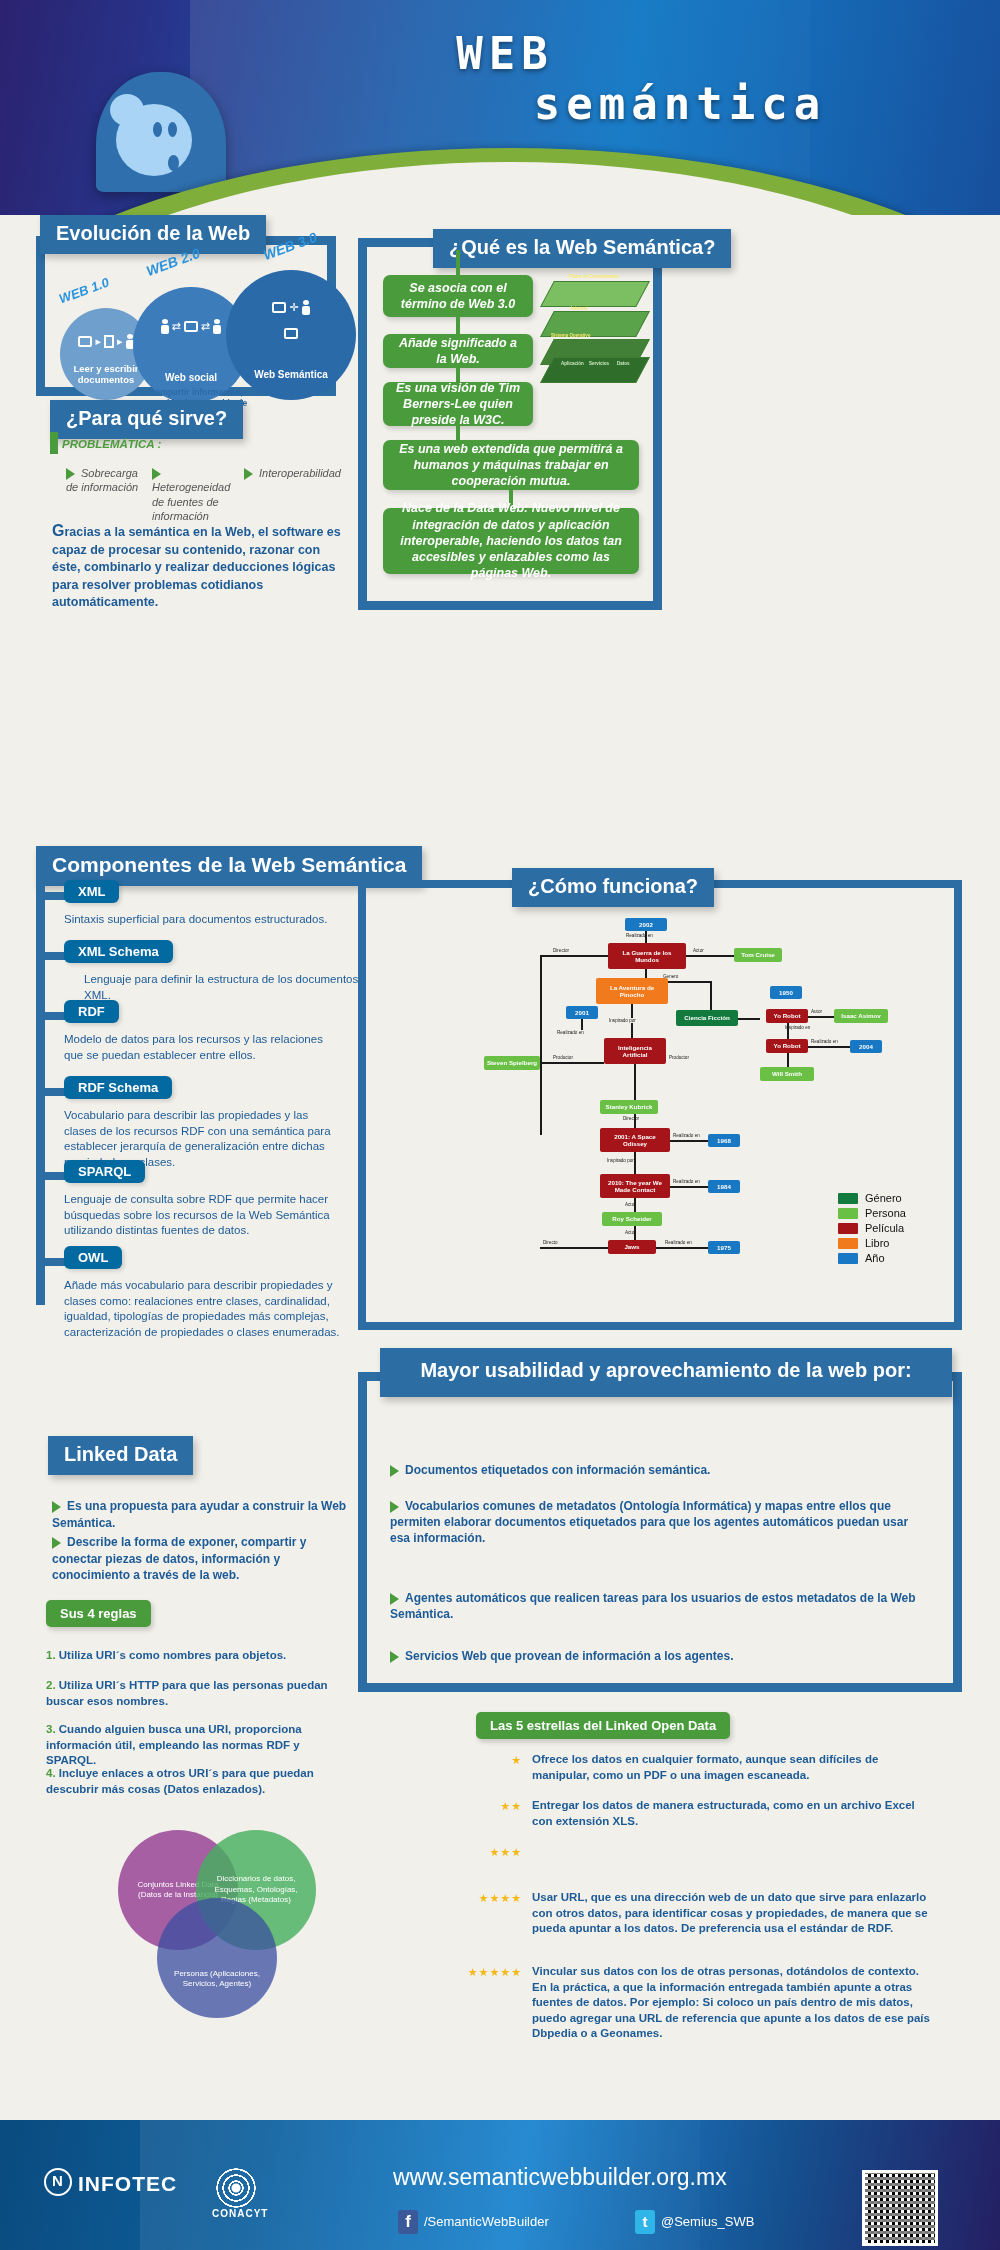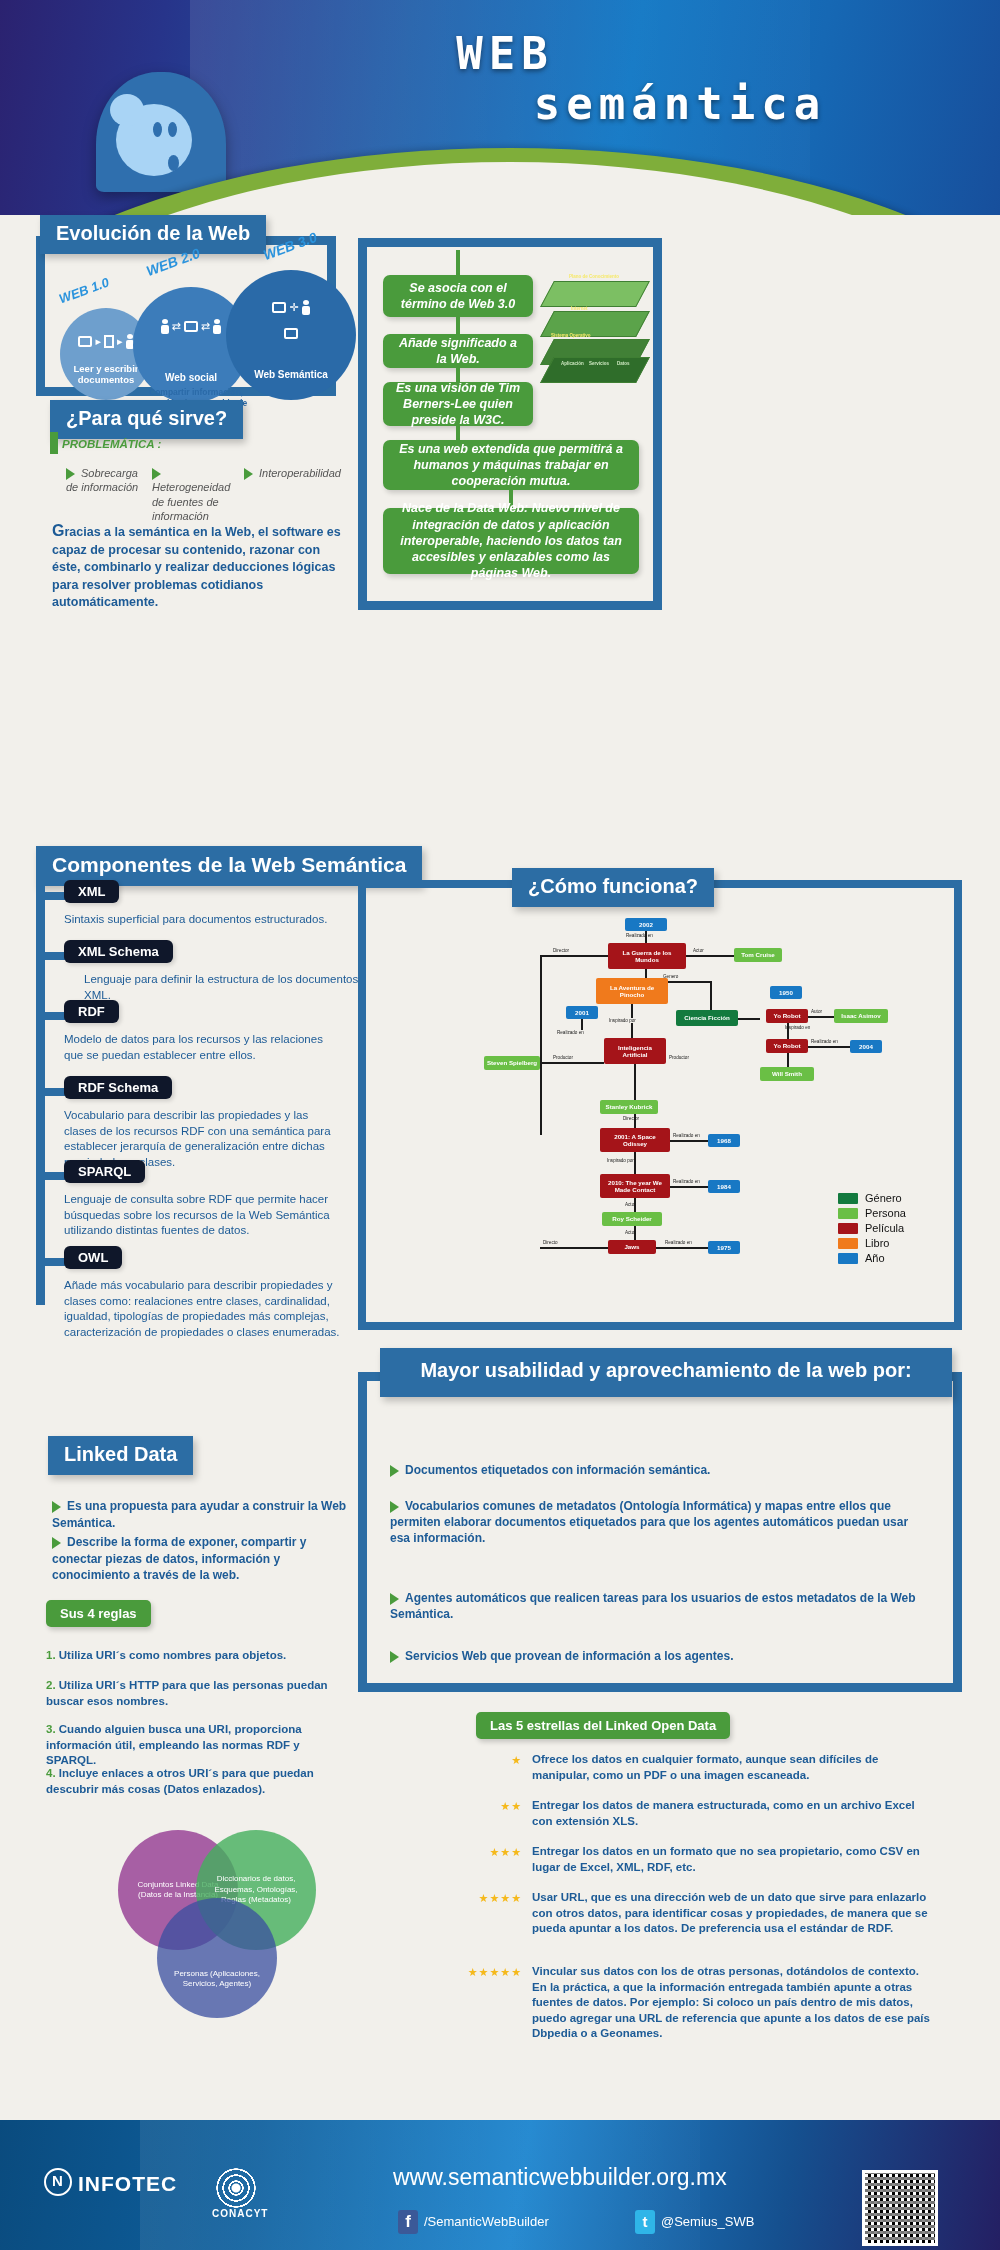--- a/index.html
+++ b/index.html
@@ -138,21 +138,21 @@
   .stackimg{ position:absolute; left:545px; top:275px; width:100px; height:110px;}
   .stk{ position:absolute; width:96px; height:26px; background:#5ba34a;
         transform: skewX(-28deg); border:1px solid #3f7f33;}
   .stk2{ background:#7cbf63;} .stk3{ background:#2f6d2a;} .stk4{ background:#418036;}
   .stk-lab{ position:absolute; color:#f6e96a; font-size:4.5px; font-weight:bold;}
 
   
   #comp-title{ left:36px; top:846px; font-size:21px; }
   #comp-frame{ left:36px; top:875px; width:310px; height:430px;
                border-left:9px solid #2c6da4; border-top:none; border-right:none; border-bottom:none; }
-  .comp-pill{ position:absolute; background:#0f172a; color:#fff; font-weight:bold;
+  .comp-pill{ position:absolute; background:#0369a1; color:#fff; font-weight:bold;
               font-size:13px; border-radius:6px; padding:4px 14px;
               box-shadow:2px 2px 4px rgba(0,0,0,.15);}
   .comp-stub{ position:absolute; height:8px; background:#2c6da4; width:22px;}
   .comp-txt{ position:absolute; color:#1d5b96; font-size:11.5px; font-weight:normal; line-height:1.35;}
 
   
   #cf-title{ left:512px; top:868px; }
   #cf-frame{ left:358px; top:880px; width:604px; height:450px; border-width:8px;}
   .gnode{ position:absolute; color:#fff; font-size:6.2px; font-weight:bold;
           text-align:center; border-radius:2px; padding:3px 2px; line-height:1.2;
@@ -299,20 +299,21 @@
     <span class="tri"></span><span>Heterogeneidad de fuentes de información</span>
   </div>
   <div class="prob-item" id="pi3">
     <span class="tri"></span><span>Interoperabilidad</span>
   </div>
   <div class="bodytxt" id="pqs-para">
     <span class="drop">G</span><span>racias a la semántica en la Web, el software es capaz de procesar su contenido, razonar con éste, combinarlo y realizar deducciones lógicas para resolver problemas cotidianos automáticamente.</span>
   </div>
 
   <div class="frame" id="qe-frame"></div>
+  <div class="bluebar" id="qe-title">¿Qué es la Web Semántica?</div>
 
   <div class="gconn" style="left:456px; top:250px; height:28px;"></div>
   <div class="gbox" id="g1">Se asocia con el término de Web 3.0</div>
   <div class="gconn" style="left:456px; top:317px; height:17px;"></div>
   <div class="gbox" id="g2">Añade significado a la Web.</div>
   <div class="gconn" style="left:456px; top:368px; height:14px;"></div>
   <div class="gbox" id="g3">Es una visión de Tim Berners-Lee quien preside la W3C.</div>
   <div class="gconn" style="left:456px; top:426px; height:14px;"></div>
   <div class="gbox" id="g4">Es una web extendida que permitirá a humanos y máquinas trabajar en cooperación mutua.</div>
   <div class="gconn" style="left:509px; top:490px; height:18px;"></div>
@@ -514,21 +515,20 @@
 
   <div class="greenbtn" id="est-btn">Las 5 estrellas del Linked Open Data</div>
 
   <div class="est-stars" style="left:462px; top:1754px; width:60px;">★</div>
   <div class="est-txt" style="left:532px; top:1752px; width:400px;">Ofrece los datos en cualquier formato, aunque sean difíciles de manipular, como un PDF o una imagen escaneada.</div>
 
   <div class="est-stars" style="left:452px; top:1800px; width:70px;">★★</div>
   <div class="est-txt" style="left:532px; top:1798px; width:400px;">Entregar los datos de manera estructurada, como en un archivo Excel con extensión XLS.</div>
 
   <div class="est-stars" style="left:442px; top:1846px; width:80px;">★★★</div>
-  <div class="est-txt" style="left:532px; top:1844px; width:400px;">Entregar los datos en un formato que no sea propietario, como CSV en lugar de Excel, XML, RDF, etc.</div>
 
   <div class="est-stars" style="left:432px; top:1892px; width:90px;">★★★★</div>
   <div class="est-txt" style="left:532px; top:1890px; width:400px;">Usar URL,  que es una dirección web de un dato que sirve para enlazarlo con otros datos, para identificar cosas y propiedades, de manera que se pueda apuntar a los datos. De preferencia usa el estándar de RDF.</div>
 
   <div class="est-stars" style="left:422px; top:1966px; width:100px;">★★★★★</div>
   <div class="est-txt" style="left:532px; top:1964px; width:400px;">Vincular sus datos con los de otras personas, dotándolos de contexto. En la práctica, a que la información entregada también apunte a otras fuentes de datos. Por ejemplo: Si coloco un país dentro de mis datos, puedo agregar una URL de referencia que apunte a los datos de ese país Dbpedia o a Geonames.</div>
 
   <div class="footer">
     <div class="foot-sheen"></div>
     <div class="itc-mark"></div>

